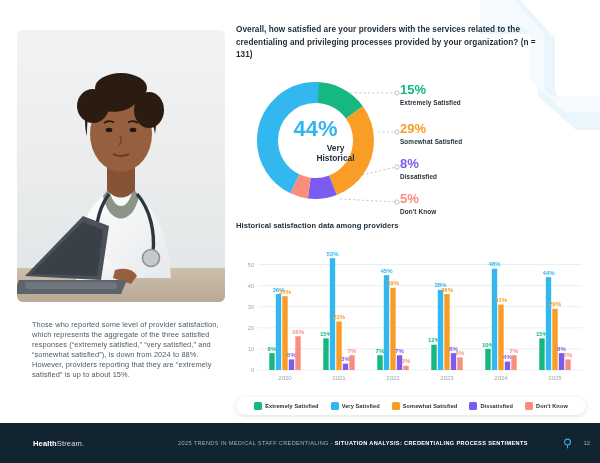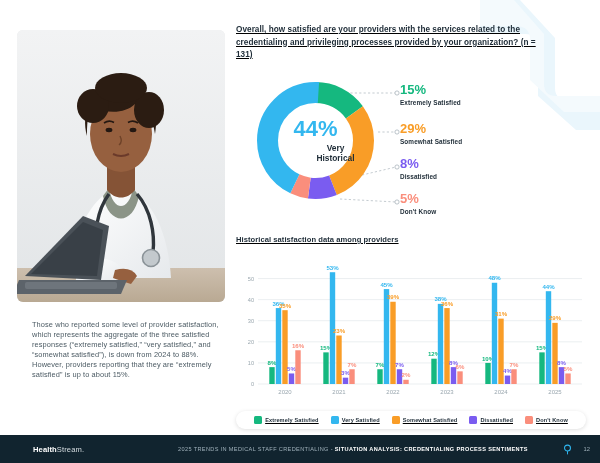--- a/index.html
+++ b/index.html
@@ -22,21 +22,21 @@
   .photo svg { display:block; width:100%; height:100%; }
 
   
   .body-copy {
     position:absolute; left:32px; top:320px; width:196px;
     font-size:7.4px; line-height:10px; color:#4b5a63;
     letter-spacing:.1px;
   }
 
   
-  .right { position:absolute; left:236px; top:24px; width:350px;text-decoration:underline; }
+  .right { position:absolute; left:236px; top:24px; width:350px; }
 
   .q-heading {
     font-size:8.2px; line-height:12.6px; font-weight:bold;
     color:#1d2b36; letter-spacing:.05px; width:300px;
   }
 
   
   .donut-block { position:relative; margin-top:9px; height:140px; }
   .donut { position:absolute; left:12px; top:2px; width:135px; height:135px; }
   .donut svg { display:block; }
@@ -51,38 +51,38 @@
   .leaders { position:absolute; left:0; top:0; width:350px; height:140px; pointer-events:none; }
 
   
   .d-legend { position:absolute; left:164px; top:0; width:170px; }
   .d-item { position:absolute; }
   .d-item .v { font-size:13px; font-weight:bold; line-height:1; }
   .d-item .t { font-size:6.4px; font-weight:bold; color:#1d2b36; margin-top:3px; letter-spacing:.1px; }
 
   
   .chart-title {
-    margin-top:24px; font-size:7.6px; font-weight:bold; color:#1d2b36; letter-spacing:.05px;
+    margin-top:10px; font-size:7.6px; font-weight:bold; color:#1d2b36; letter-spacing:.05px;
   }
   .chart-wrap { position:relative; margin-top:8px; width:350px; height:152px; }
   .chart-svg { display:block; }
 
   
   .c-legend {
     margin-top:7px; width:350px; height:18px; background:#ffffff;
     border-radius:9px; box-shadow:0 1px 4px rgba(0,0,0,.13);
     display:flex; align-items:center; justify-content:center; gap:12px;
   }
   .cl-item { display:flex; align-items:center; gap:3px; }
   .cl-sw { width:8px; height:8px; border-radius:1.5px; }
   .cl-tx { font-size:5.6px; font-weight:bold; color:#1d2b36; letter-spacing:.1px; }
 
   
   .footer {
-    position:absolute; left:0; bottom:0; width:600px; height:28px;
+    position:absolute; left:0; bottom:0; width:600px; height:40px;
     background:#11242f; display:flex; align-items:center;
   }
   .f-logo { position:absolute; left:33px; font-size:7.6px; color:#ffffff; letter-spacing:.1px; }
   .f-logo b { font-weight:bold; }
   .f-logo span.light { font-weight:normal; color:#d6dde1; }
   .f-title { position:absolute; left:178px; font-size:5.6px; color:#9fb0ba; letter-spacing:.35px; }
   .f-title b { color:#ffffff; font-weight:bold; }
   .f-pin { position:absolute; right:28px; width:9px; height:11px; }
   .f-page { position:absolute; right:10px; font-size:5.8px; color:#9fb0ba; }
 </style>

